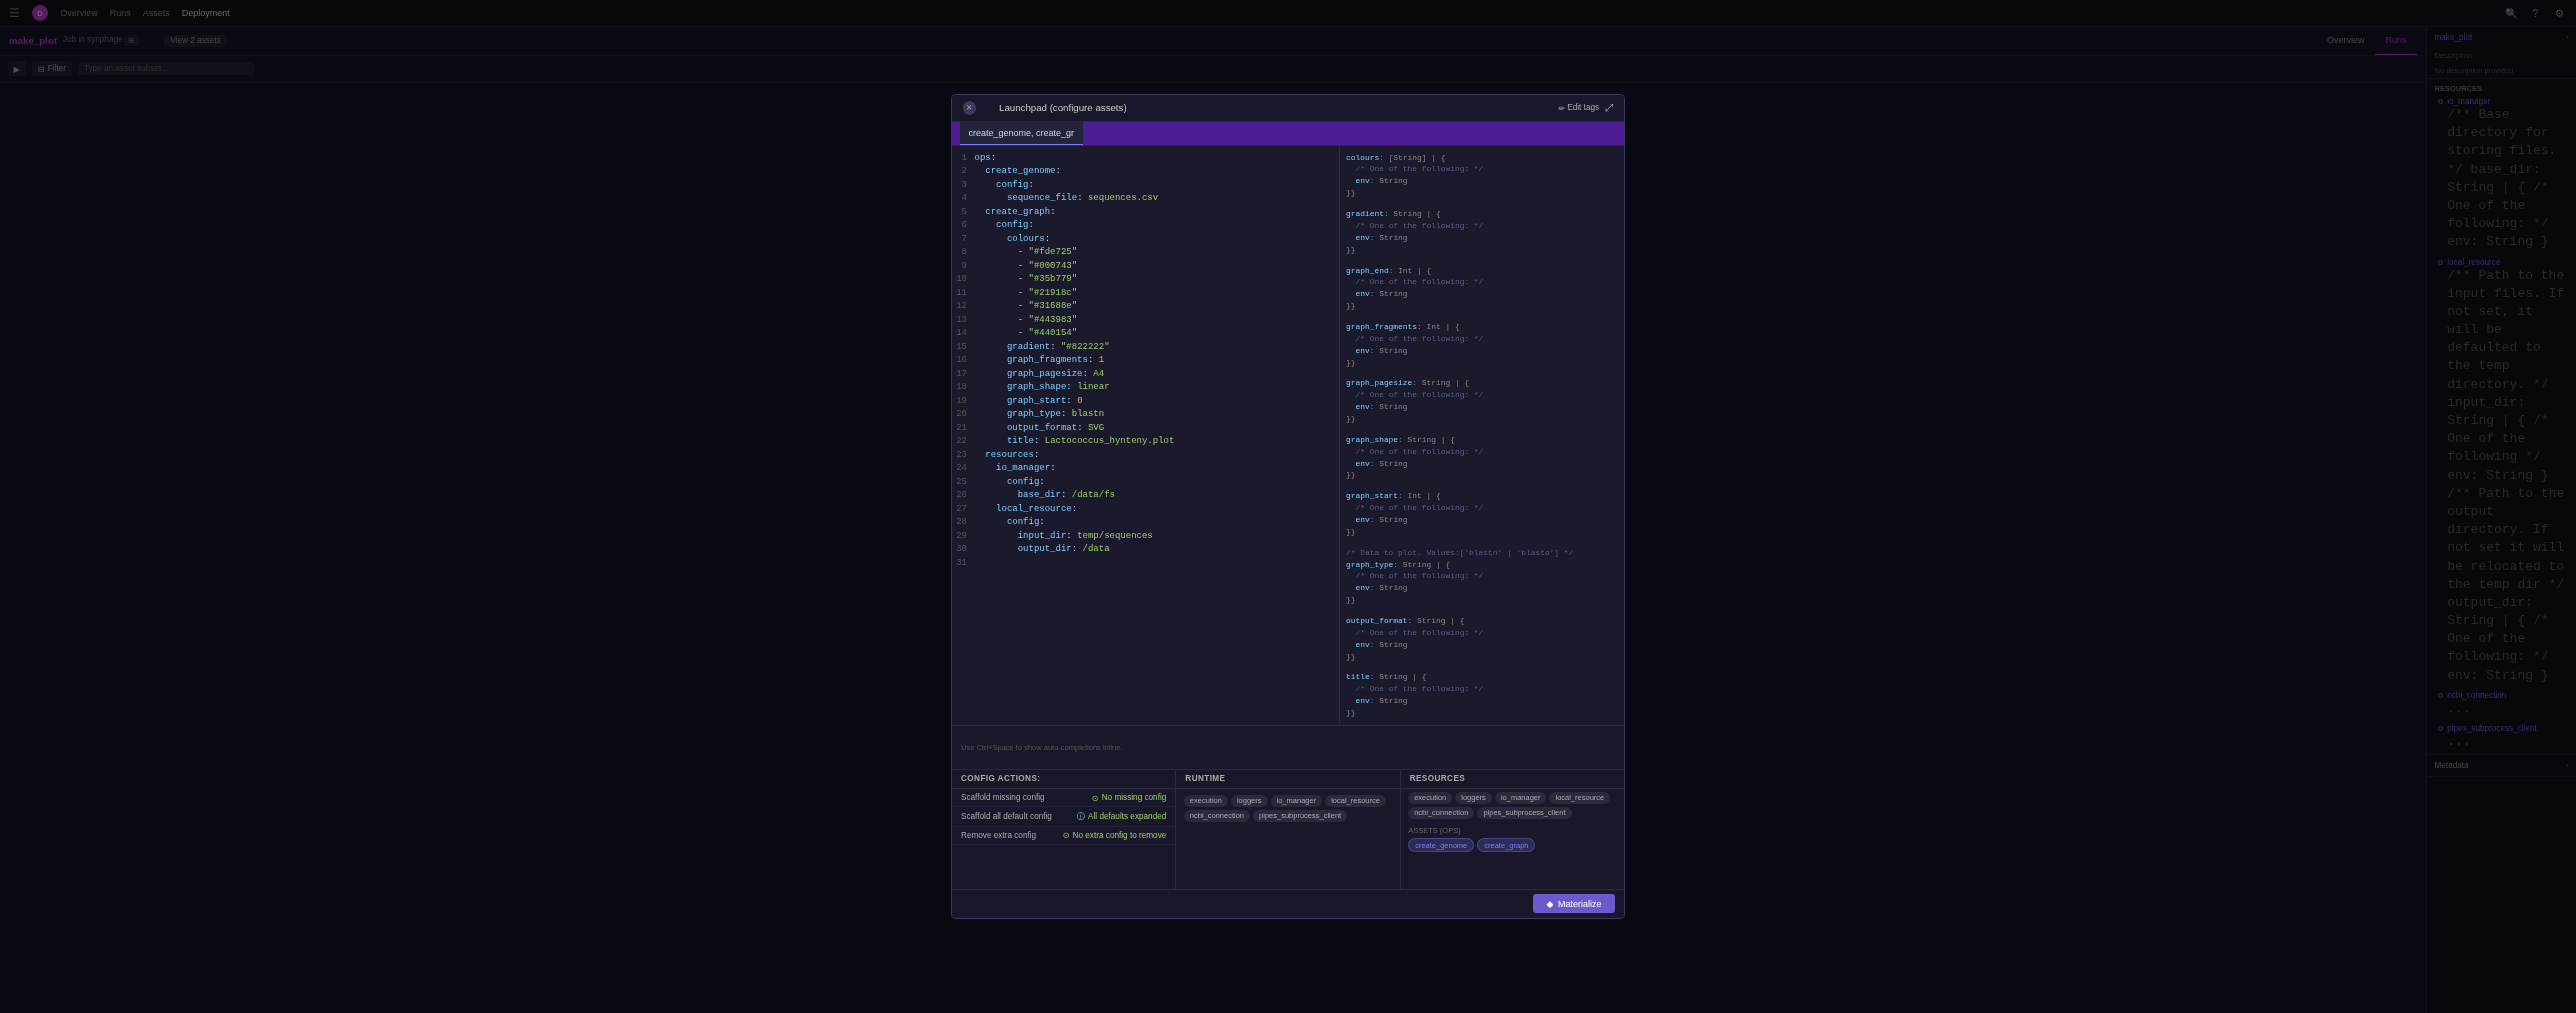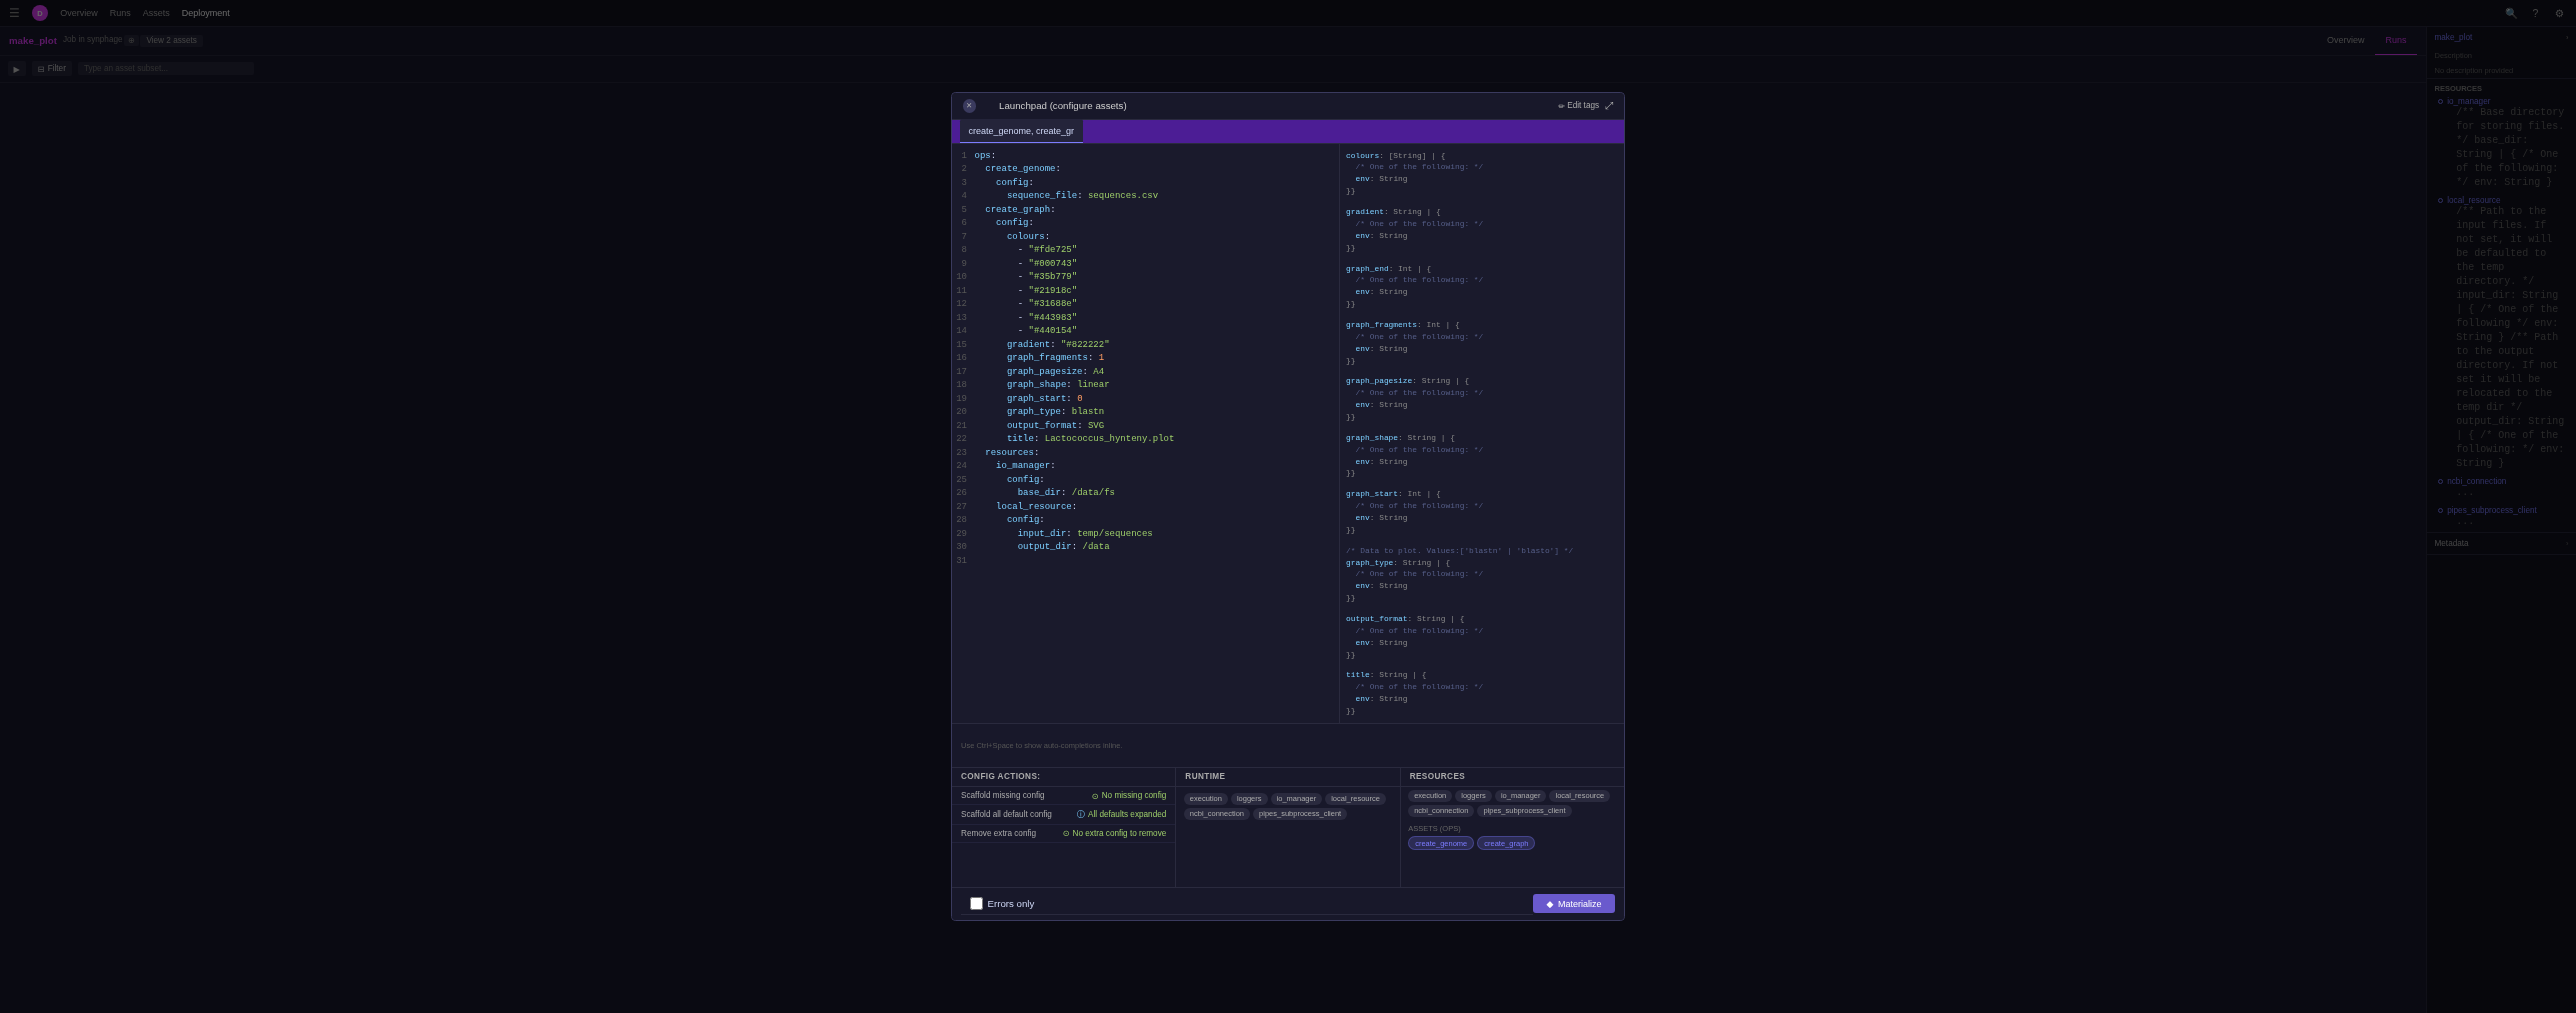--- a/index.html
+++ b/index.html
@@ -28,21 +28,21 @@
 
     
     .sub-nav {
       display: flex; align-items: center; height: 28.5px;
       background: #1a1a2e; border-bottom: 0.7px solid #2a2a3e;
       padding: 0 9px; gap: 6px;
     }
     .sub-nav-title { color: #e040fb; font-weight: 600; font-size: 9.7px; }
     .sub-nav-meta { display: flex; align-items: flex-start; gap: 1px; color: #888; font-size: 8.2px; }
     .sub-nav-badge { background: #2a2a3e; border-radius: 2.2px; padding: 0.7px 4.5px; font-size: 8.2px; }
-    .sub-nav-view-btn { font-size: 8.2px; color: #aaa; background: #2a2a3e; border: none; border-radius: 2.2px; padding: 1.5px 6px; cursor: pointer; }
+    .sub-nav-view-btn { font-size: 8.2px; color: #aaa; background: #2a2a3e; border: none; border-radius: 2.2px; padding: 1.5px 6px; cursor: pointer; margin-left: 24px; }
     .sub-nav-tabs { display: flex; gap: 0; margin-left: 6px; }
     .sub-nav-tab { padding: 0 10.5px; height: 28.5px; display: flex; align-items: center; font-size: 9px; color: #aaa; cursor: pointer; border-bottom: 1.5px solid transparent; }
     .sub-nav-tab.active { color: #e040fb; border-bottom: 1.5px solid #e040fb; }
 
     
     .filter-bar {
       display: flex; align-items: center; height: 27px;
       background: #1a1a2e; border-bottom: 0.7px solid #2a2a3e;
       padding: 0 7.5px; gap: 6px;
     }
@@ -171,21 +171,21 @@
       display: flex; align-items: center; padding: 6px 7.5px;
       font-size: 8.2px; font-weight: 600; color: #aaa; cursor: pointer;
       justify-content: space-between;
     }
     .sidebar-section-title { color: #7c7cff; font-size: 8.2px; font-weight: 500; }
     .sidebar-description { padding: 3px 7.5px; color: #666; font-size: 7.5px; }
     .sidebar-resources-label { padding: 4.5px 7.5px 1.5px; font-size: 7.5px; color: #888; font-weight: 600; text-transform: uppercase; }
     .sidebar-resource-item { padding: 3px 7.5px 3px 10.5px; display: flex; align-items: flex-start; gap: 4.5px; }
     .sidebar-resource-dot { width: 5.2px; height: 5.2px; border: 0.7px solid #7c7cff; border-radius: 50%; margin-top: 2.2px; flex-shrink: 0; }
     .sidebar-resource-name { color: #7c7cff; font-size: 8.2px; font-weight: 500; }
-    .sidebar-resource-desc { color: #666; font-size: 10px; font-family: 'Courier New', monospace; line-height: 1.4; margin-left: 9px; }
+    .sidebar-resource-desc { color: #666; font-size: 13px; font-family: 'Courier New', monospace; line-height: 1.4; }
     .sidebar-metadata-header { display: flex; align-items: center; padding: 6px 7.5px; font-size: 8.2px; color: #aaa; cursor: pointer; justify-content: space-between; }
 
     
     .errors-only-row {
       display: flex; align-items: center; gap: 4.5px;
       padding: 4.5px 9px; border-bottom: 0.7px solid #2a2a3e;
     }
 
     .chevron { font-size: 7.5px; color: #666; }
 
@@ -575,24 +575,20 @@
 
           <span class="assets-tag">create_genome</span>
               <span class="assets-tag">create_graph</span>
             </div>
         </div>
       </div>
 
     </div>
 
     <div class="materialize-bar">
-      <div class="errors-only-row" style="flex:1;">
-        <input type="checkbox" id="errors-only-cb" style="">
-        <label for="errors-only-cb">Errors only</label>
-      </div>
       <button class="materialize-btn">
         <span>◆</span>
         <span>Materialize</span>
       </button>
     </div>
 
   </div>
 </div>
 
 

